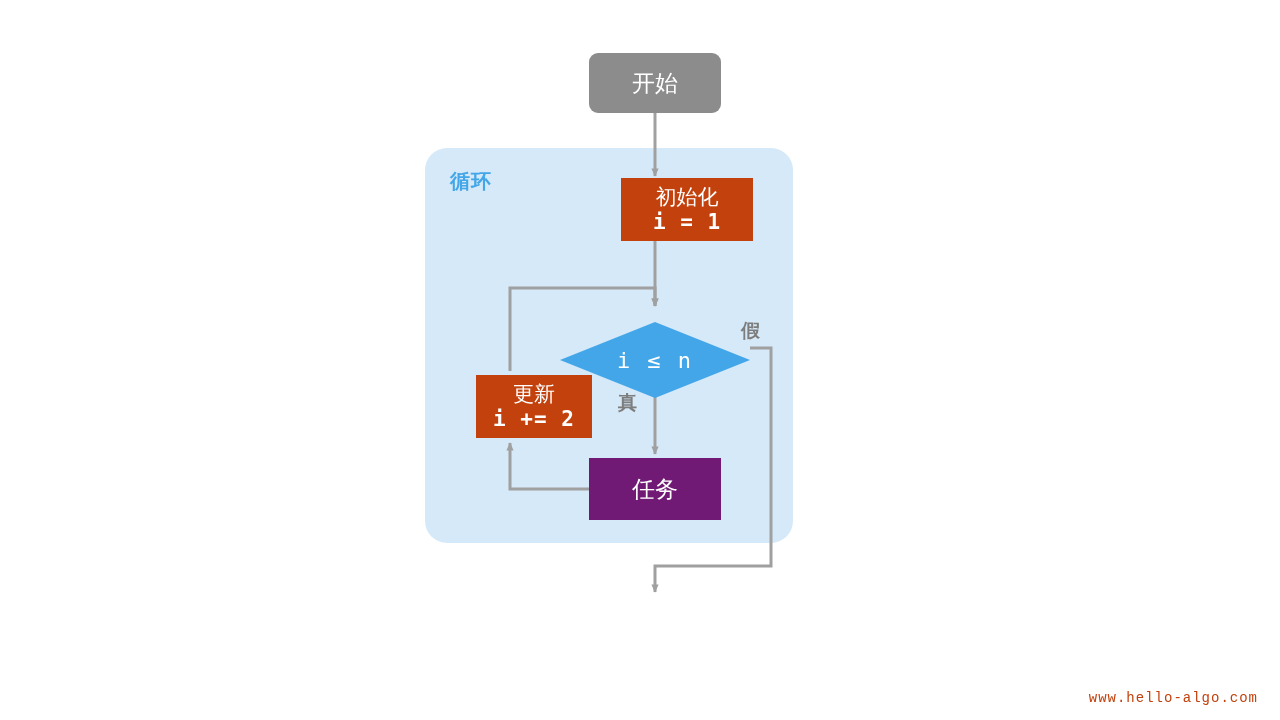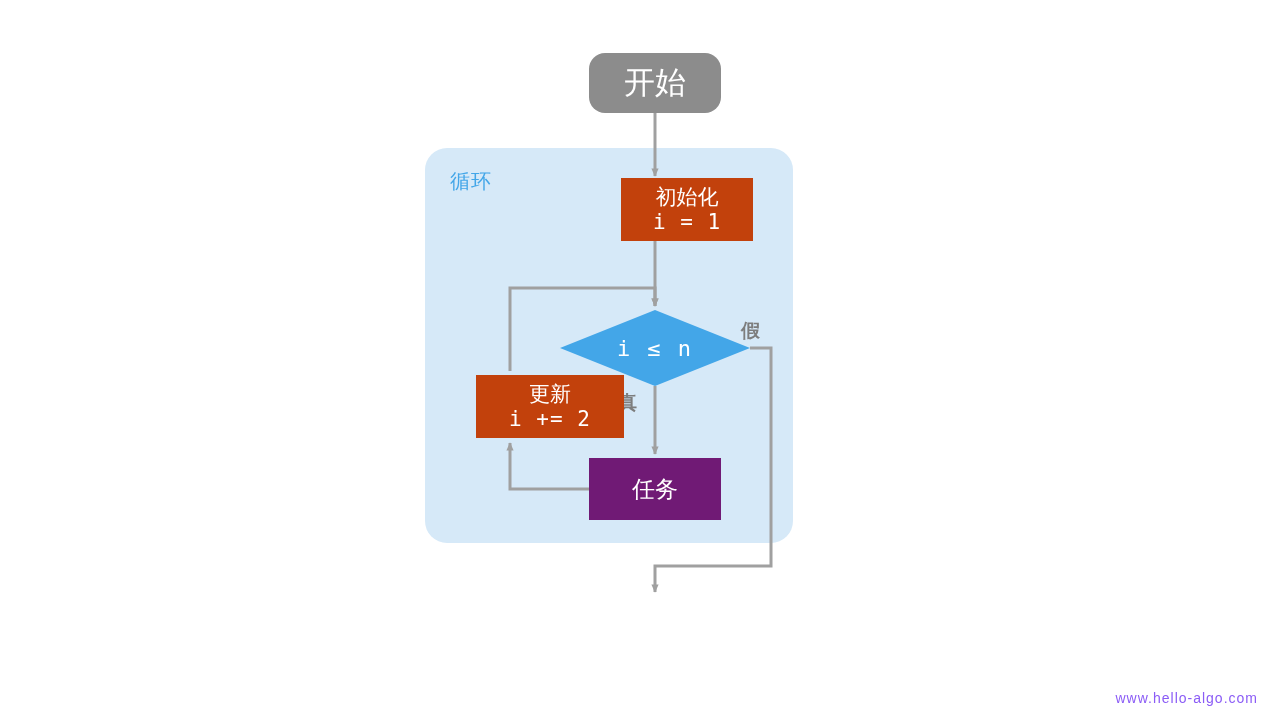--- a/index.html
+++ b/index.html
@@ -39,69 +39,70 @@
     align-items: center;
     justify-content: center;
     box-sizing: border-box;
     color: #ffffff;
     text-align: center;
     line-height: 1.22;
   }
 
   .node-terminal {
     background: #8c8c8c;
-    border-radius: 16px;
-    font-size: 31px;
+    border-radius: 9px;
+    font-size: 23px;
   }
 
   .node-process {
     background: #c2410c;
     font-size: 21px;
     margin-left: 32px;
   }
 
   .node-task {
     background: #701a75;
     font-size: 23px;
   }
 
   .node .line-cn {
     font-family: "Liberation Sans", "DejaVu Sans", sans-serif;
   }
   .node .line-code {
     font-family: "DejaVu Sans Mono", "Liberation Mono", monospace;
     font-size: 21px;
     letter-spacing: 1px;
+    font-weight: bold;
   }
 
   
   #loop-container {
     position: absolute;
     left: 425px;
     top: 148px;
     width: 368px;
     height: 395px;
     background: #d6e9f8;
     border-radius: 22px;
   }
   #loop-label {
     position: absolute;
     left: 450px;
     top: 168px;
     font-size: 20px;
-    font-weight: normal;
+    font-weight: bold;
     color: #43a6e8;
     letter-spacing: 1px;
   }
 
   
   #decision-node {
     position: absolute;
     left: 560px;
-    top: 310px;
+    top: 322px;
     width: 190px;
     height: 76px;
   }
   #decision-node .diamond-shape {
     position: absolute;
     left: 0;
     top: 0;
     width: 100%;
     height: 100%;
     background: #43a6e8;
@@ -130,23 +131,23 @@
     color: #7d7d7d;
   }
   #label-true  { left: 618px; top: 390px; }
   #label-false { left: 741px; top: 318px; }
 
   
   #watermark {
     position: absolute;
     right: 22px;
     bottom: 14px;
-    font-family: Liberation Sans, sans-serif;
+    font-family: Liberation Mono, monospace;
     font-size: 14px;
-    color: #8b5cf6;
+    color: #c2410c;
     letter-spacing: 1px;
   }
 </style>
 </head>
 <body>
 
 <div id="canvas">
 
   <div id="loop-container"></div>
   <div id="loop-label">循环</div>
@@ -184,21 +185,21 @@
   </div>
 
   <div id="decision-node">
     <div class="diamond-shape"></div>
     <div class="diamond-text">i ≤ n</div>
   </div>
 
   <div class="branch-label" id="label-true">真</div>
   <div class="branch-label" id="label-false">假</div>
 
-  <div class="node node-process" id="update-node" style="left:444px; top:375px; width:148px; height:63px;">
+  <div class="node node-process" id="update-node" style="left:444px; top:375px; width:116px; height:63px;">
     <span class="line-cn">更新</span>
     <span class="line-code">i += 2</span>
   </div>
 
   <div class="node node-task" id="task-node" style="left:589px; top:458px; width:132px; height:62px;">
     <span class="line-cn">任务</span>
   </div>
 
 
   <div id="watermark">www.hello-algo.com</div>

